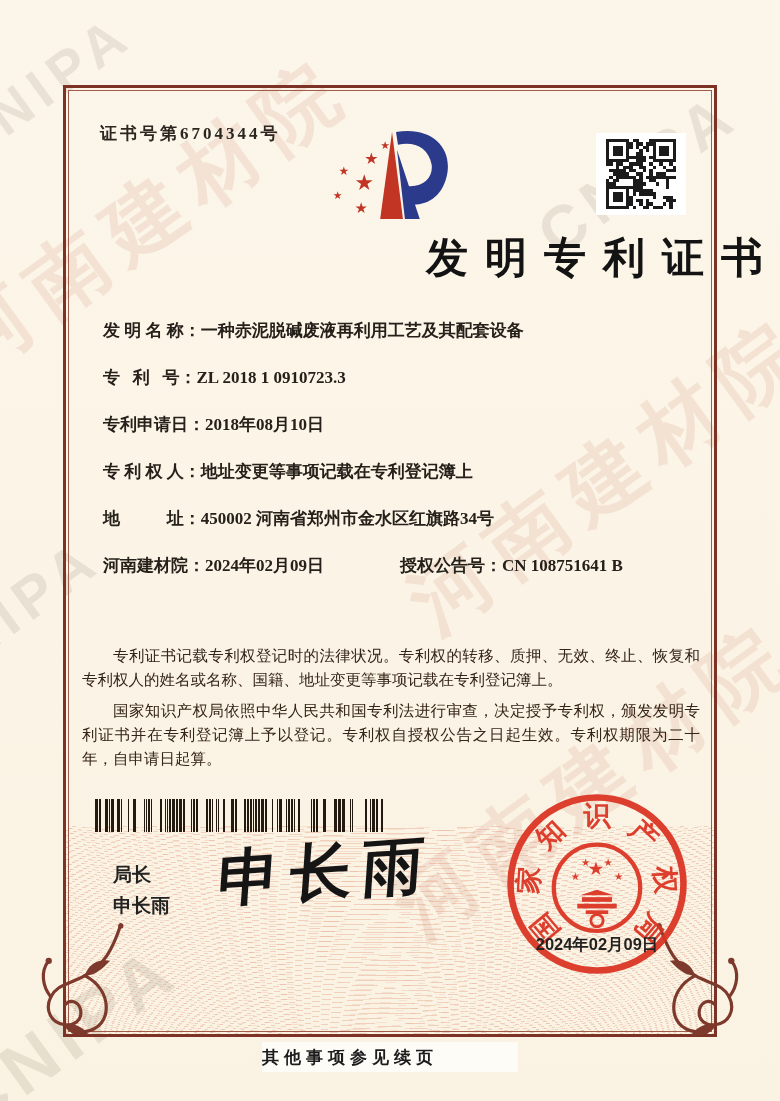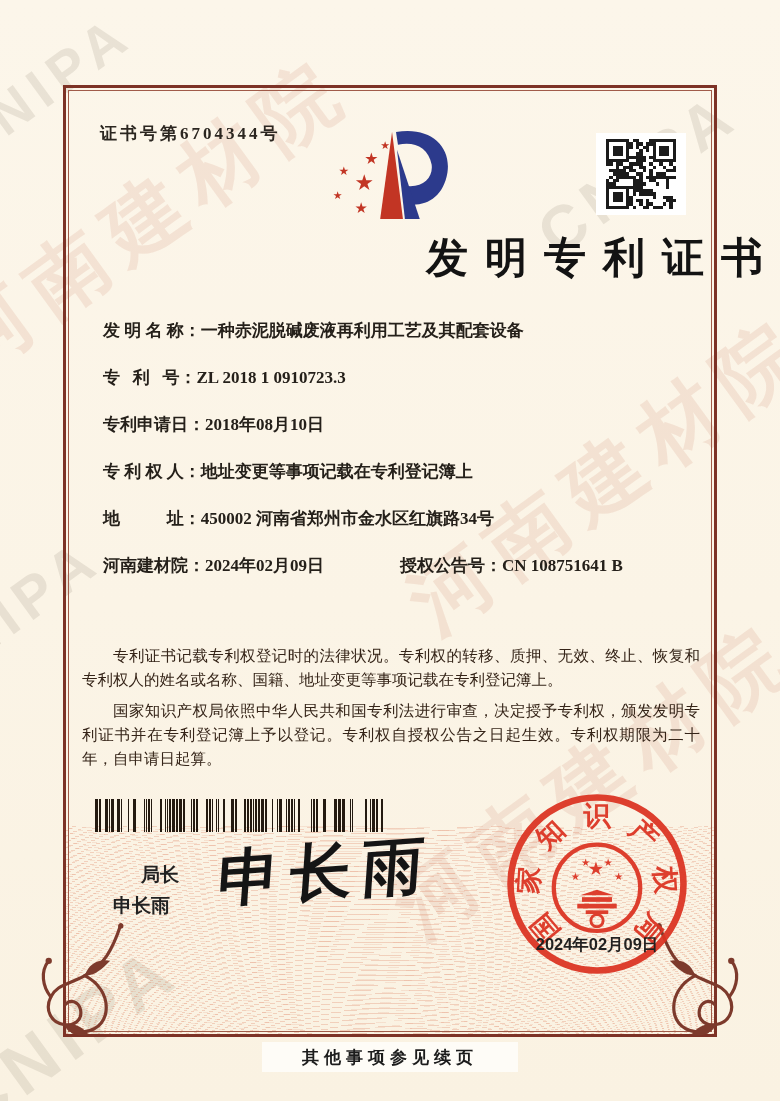--- a/index.html
+++ b/index.html
@@ -52,41 +52,41 @@
   .pair2{position:absolute; left:297px; top:0; white-space:nowrap;}
 
   .paras{position:absolute; left:82px; top:644px; width:618px; z-index:3;
          font-size:15.5px; line-height:24px; color:#352418; text-align:justify; font-weight:500;}
   .paras p{margin:0 0 7px 0; text-indent:2em;}
 
   .barcode{position:absolute; left:95px; top:799px; width:296px; height:33px; z-index:3;}
   .barcode svg{width:100%; height:100%; fill:#241a10;}
 
   .sig-title{position:absolute; left:113px; top:862px; z-index:3; font-size:19px; font-weight:bold;
-             font-family:"Liberation Sans","DejaVu Sans",sans-serif; color:#222;margin-left:28px;}
+             font-family:"Liberation Sans","DejaVu Sans",sans-serif; color:#222;}
   .sig-name{position:absolute; left:113px; top:893px; z-index:3; font-size:19px; font-weight:bold;
             font-family:"Liberation Sans","DejaVu Sans",sans-serif; color:#222;}
   .autograph{position:absolute; left:218px; top:830px; z-index:3; font-size:62px; font-weight:bold;
              color:#151515; letter-spacing:10px; transform:rotate(-4deg) skewX(-8deg);
              font-family:"Liberation Serif","DejaVu Serif",serif;}
 
   .seal{position:absolute; left:503px; top:790px; width:188px; height:188px; z-index:4; opacity:0.94;}
   .seal .ring-ch{font-size:29px; font-weight:bold; fill:#dc3423;}
   .seal .emblem{fill:#dc3423;}
   .seal .star{fill:#dc3423; font-size:20px;}
   .seal .star-s{fill:#dc3423; font-size:11px;}
 
   .flourish{position:absolute; width:106px; height:118px; z-index:3;}
   .fl-left{left:36px; top:922px;}
   .fl-right{left:638px; top:922px; transform:scaleX(-1);}
 
   .page-num{position:absolute; left:63px; top:1005px; width:654px; z-index:3;
             text-align:center; font-size:13.5px; font-weight:bold; color:#3c2c1e; letter-spacing:2px;}
   .note-chip{position:absolute; left:262px; top:1042px; width:256px; height:30px; z-index:3;
-             background:rgba(255,255,255,0.72); display:flex; align-items:center; justify-content:center;}
+             background:rgba(255,255,255,0.72); display:flex; align-items:center; justify-content:flex-start;}
   .note-chip span{font-size:17px; font-weight:bold; color:#1c1c1c; letter-spacing:5px;}
 </style>
 </head>
 <body>
 
 <div class="page">
 
   <span class="wm wm-cn wm1">河南建材院</span>
   <span class="wm wm-en wm2">CNIPA</span>
   <span class="wm wm-cn wm3">河南建材院</span>

